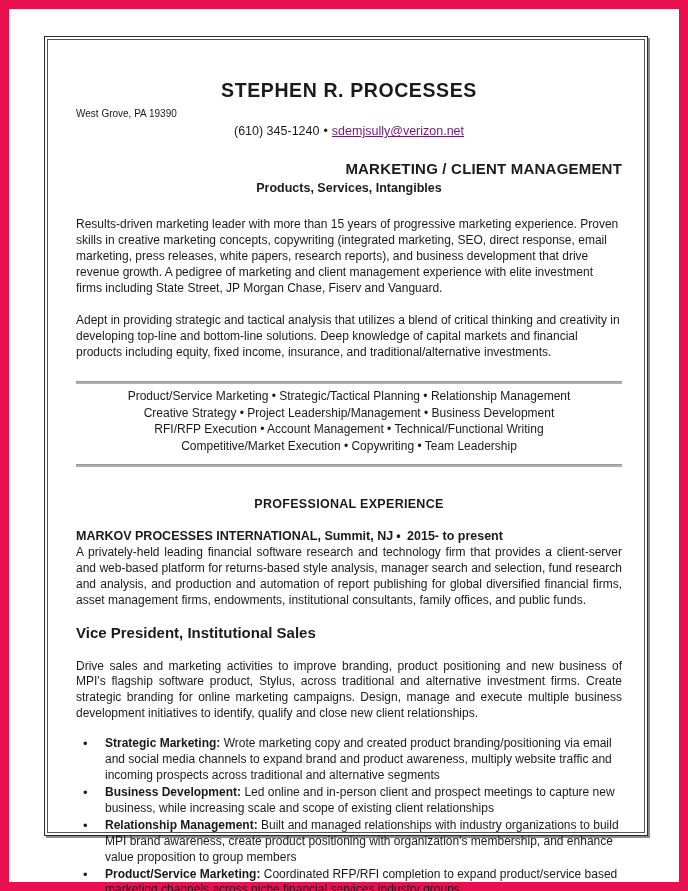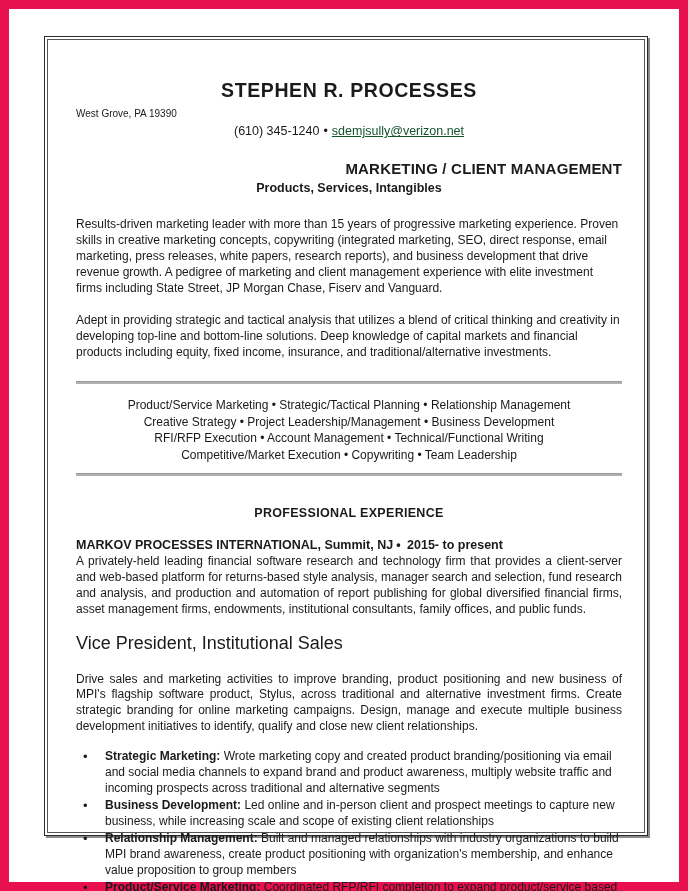--- a/index.html
+++ b/index.html
@@ -71,21 +71,21 @@
     font-size: 10px;
     margin: 7px 0 0 0;
   }
   .cand-contact {
     text-align: center;
     font-size: 12.5px;
     margin: 5px 0 0 0;
   }
   .cand-contact .sep { margin: 0 4px; }
   .email-link {
-    color: #14532d;
+    color: #701a75;
     text-decoration: underline;
     margin-top: 32px;
   }
 
   .headline {
     text-align: right;
     font-size: 15px;
     font-weight: bold;
     letter-spacing: 0.2px;
     margin: 22px 0 0 0;
@@ -112,21 +112,21 @@
     background: #b0b0b0;
     border-top: 1px solid #9a9a9a;
     box-sizing: border-box;
     margin: 0;
   }
   .rule.top-rule    { margin-top: 20px; }
   .rule.bottom-rule { margin-top: 10px; }
 
   
   .competencies {
-    margin: 13px 0 0 0;
+    margin: 4px 0 0 0;
   }
   .comp-line {
     text-align: center;
     font-size: 12px;
     line-height: 1.38;
   }
 
   
   .section-heading {
     text-align: center;
@@ -144,22 +144,22 @@
   }
   .employer-line .dot { margin: 0 3px; }
   .employer-desc {
     font-size: 12px;
     line-height: 1.32;
     text-align: justify;
     margin: 2px 0 0 0;
   }
 
   .job-title {
-    font-size: 18px;
-    font-weight: normal;
+    font-size: 15px;
+    font-weight: bold;
     margin: 15px 0 0 0;
   }
   .job-desc {
     font-size: 12px;
     line-height: 1.32;
     text-align: justify;
     margin: 18px 0 0 0;
   }
 
   

